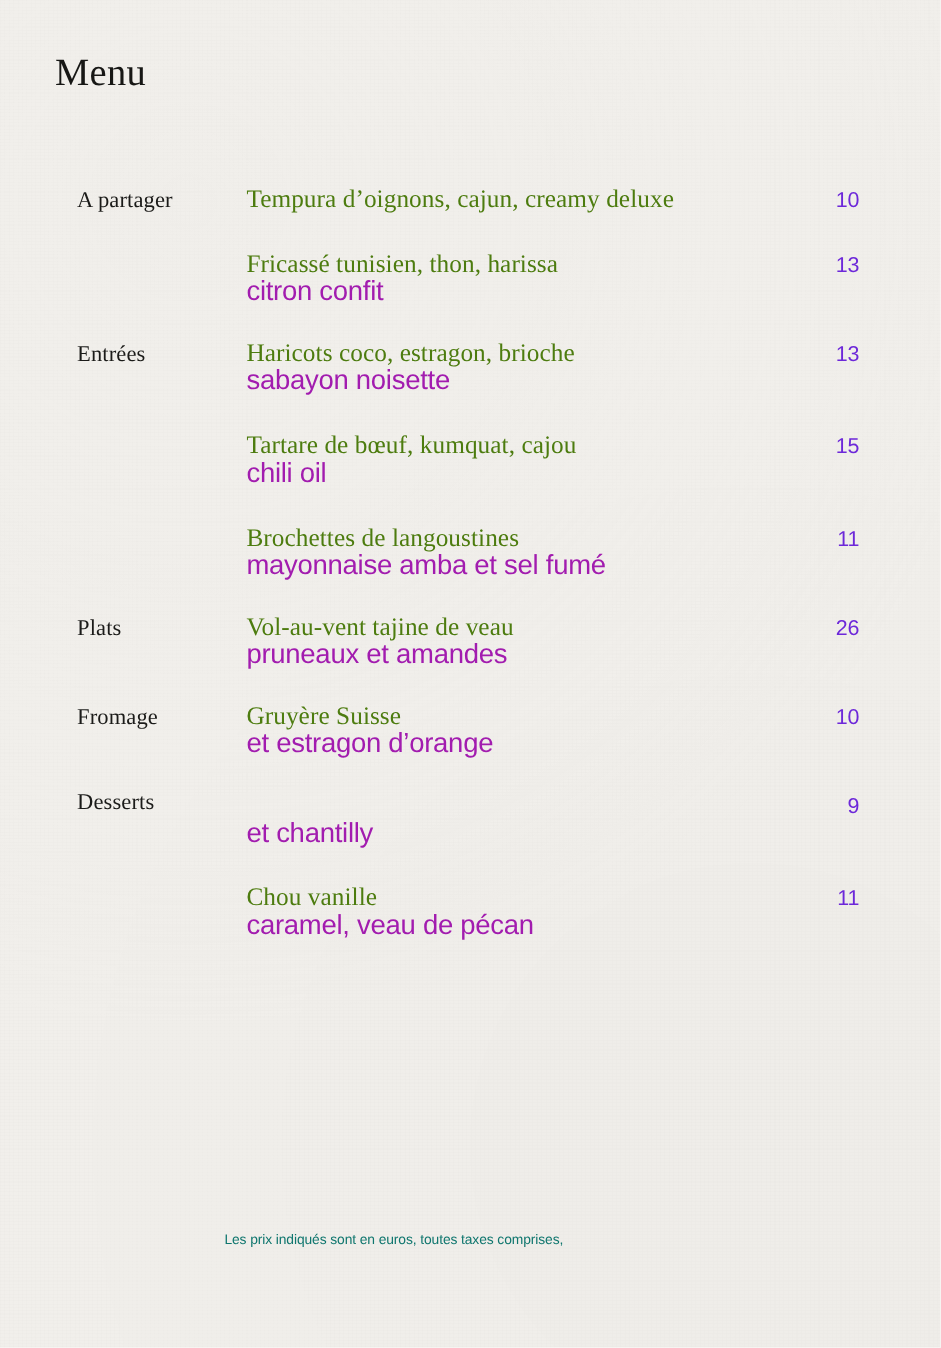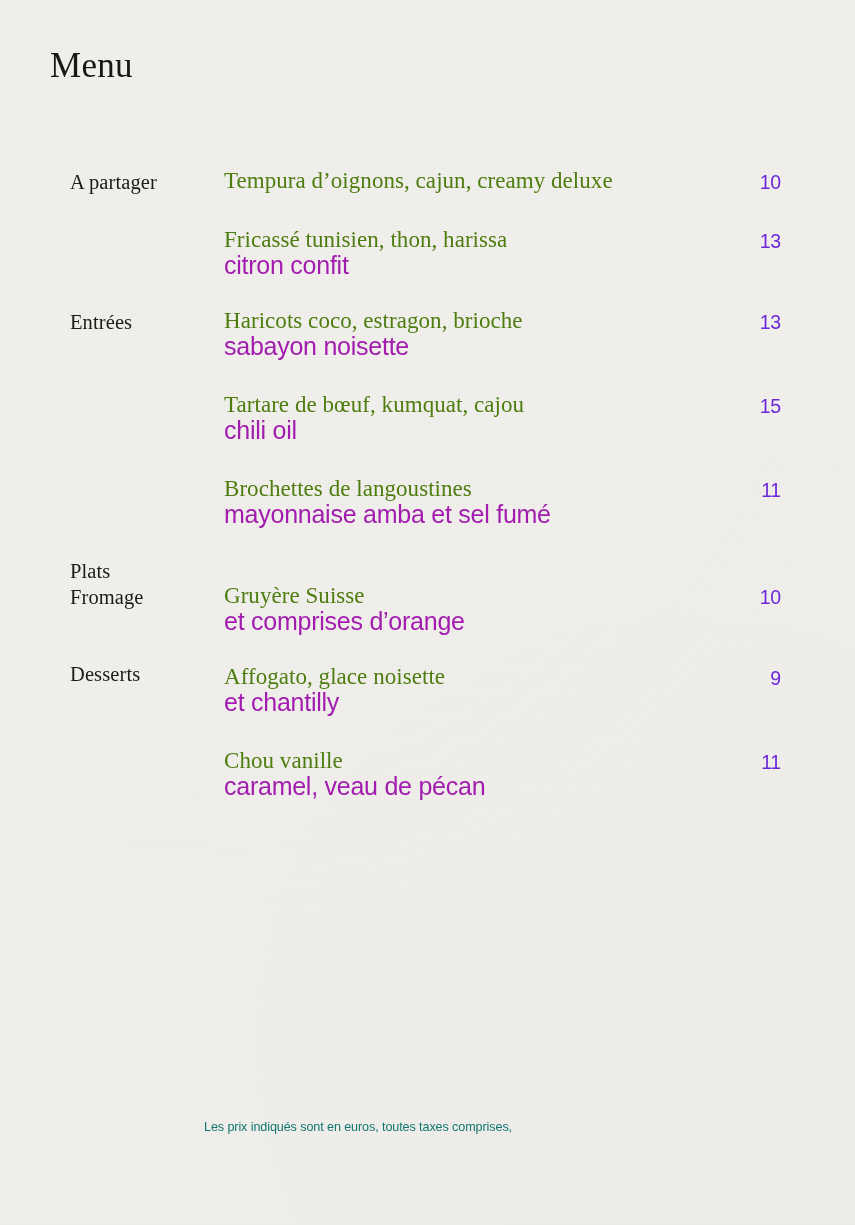--- a/index.html
+++ b/index.html
@@ -178,39 +178,43 @@
             <div class="item-name">Brochettes de langoustines</div>
             <div class="item-desc">mayonnaise amba et sel fumé</div>
             <div class="item-price">11</div>
           </div>
         </div>
       </div>
       <div class="section-gap"></div>
       <div class="section">
         <div class="section-label" style="top: 4px;">Plats</div>
         <div class="items">
+          <div class="item has-desc">
+            <div class="item-name">Vol-au-vent tajine de veau</div>
+            <div class="item-desc">pruneaux et amandes</div>
+            <div class="item-price">26</div>
+          </div>
         </div>
       </div>
       <div class="section-gap"></div>
       <div class="section">
         <div class="section-label" style="top: 4px;">Fromage</div>
         <div class="items">
           <div class="item has-desc">
             <div class="item-name">Gruyère Suisse</div>
-            <div class="item-desc">et comprises d’orange</div>
+            <div class="item-desc">et estragon d’orange</div>
             <div class="item-price">10</div>
           </div>
         </div>
       </div>
       <div class="section-gap"></div>
       <div class="section">
         <div class="section-label" style="top: 0;">Desserts</div>
         <div class="items">
           <div class="item has-desc">
-            <div class="item-name">Affogato, glace noisette</div>
             <div class="item-desc">et chantilly</div>
             <div class="item-price">9</div>
           </div>
           <div class="item has-desc">
             <div class="item-name">Chou vanille</div>
             <div class="item-desc">caramel, veau de pécan</div>
             <div class="item-price">11</div>
           </div>
         </div>
       </div>

